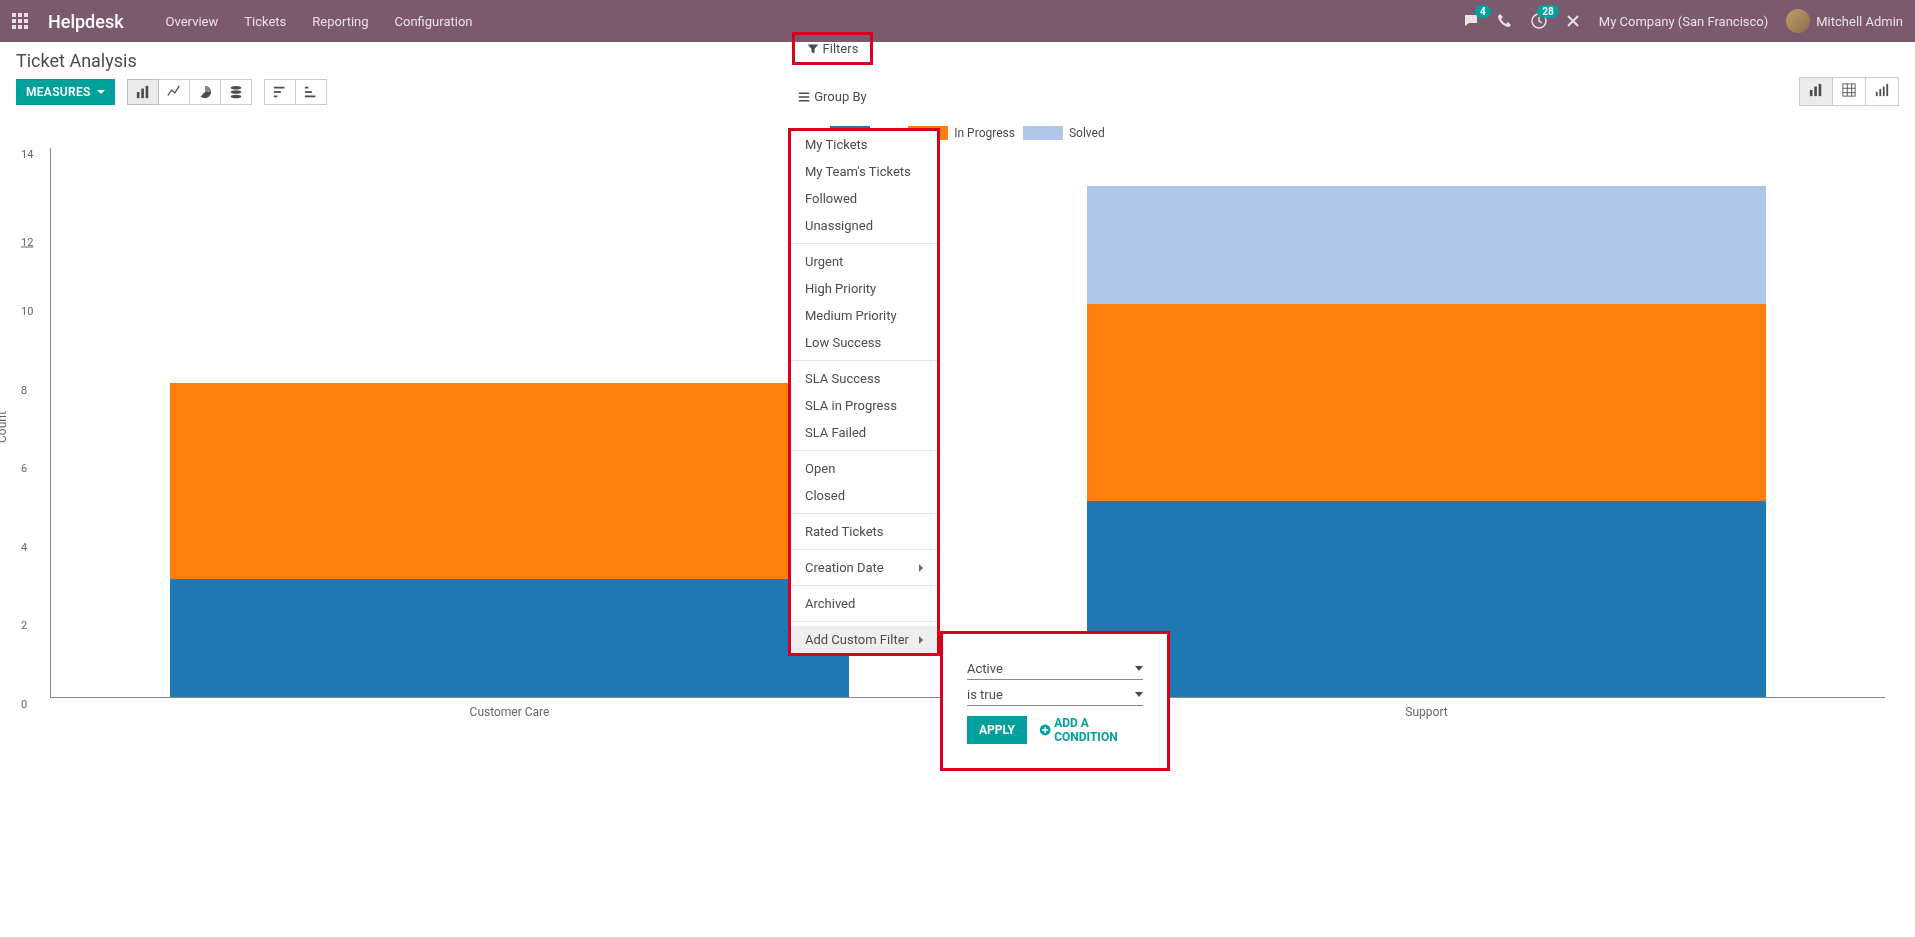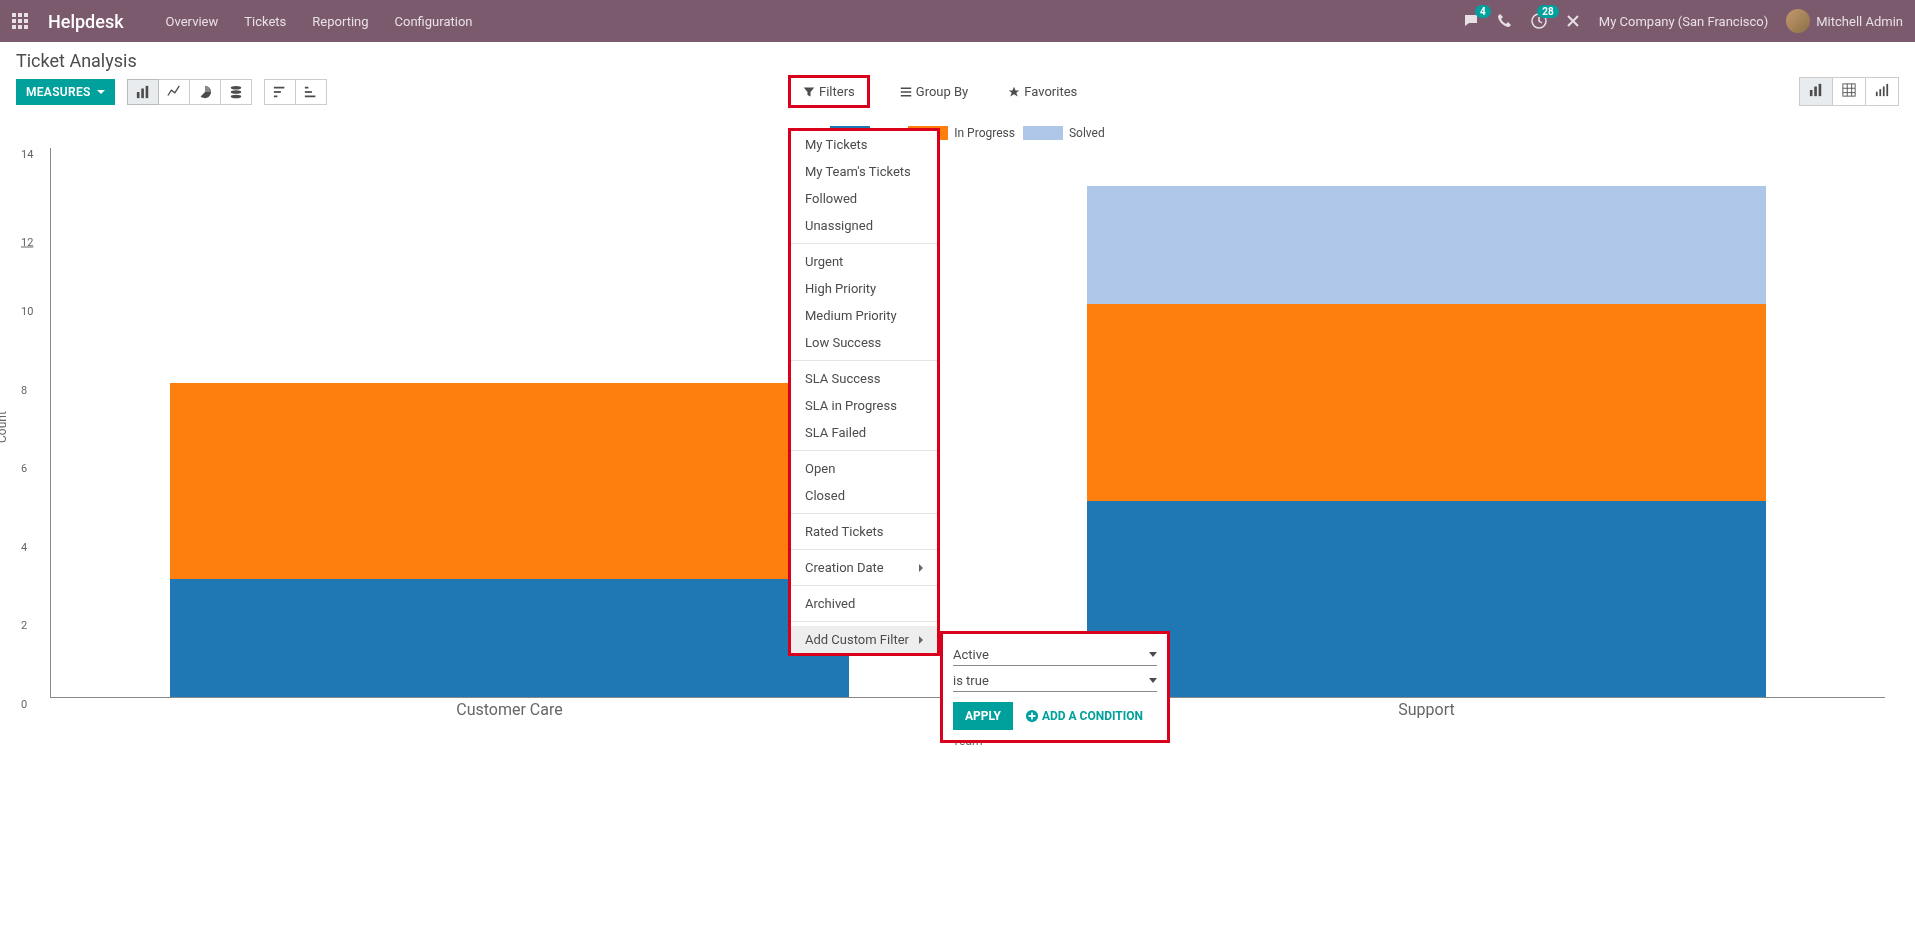--- a/index.html
+++ b/index.html
@@ -31,53 +31,53 @@
 
 .toolbar-row { display: flex; align-items: center; padding: 2px 16px 10px; position: relative; }
 .measures-btn { background: #00a09d; color: #fff; border: none; padding: 6px 10px; font-size: 12px; font-weight: 600; letter-spacing: 0.3px; cursor: pointer; display: flex; align-items: center; gap: 6px; }
 .caret-down { width: 0; height: 0; border-left: 4px solid transparent; border-right: 4px solid transparent; border-top: 4px solid currentColor; }
 .icon-btn-group { display: flex; gap: 0; margin-left: 12px; }
 .icon-btn { border: 1px solid #ccc; background: #fff; padding: 5px 8px; cursor: pointer; display: flex; align-items: center; justify-content: center; }
 .icon-btn.active { background: #e9ecef; border-color: #bbb; }
 .icon-btn + .icon-btn { border-left: none; }
 .icon-btn svg { width: 14px; height: 14px; fill: #4c4c4c; }
 
-.search-options { display: flex; gap: 20px; align-items: center; position: absolute; left: 788px; }
+.search-options { display: flex; gap: 20px; align-items: center; position: absolute; left: 788px; flex-direction: column; }
 .opt { display: flex; align-items: center; gap: 4px; cursor: pointer; font-size: 13px; color: #4c4c4c; padding: 4px 10px; }
 .opt svg { width: 12px; height: 12px; fill: #4c4c4c; }
 .opt.filters-highlight { border: 3px solid #d9001b; padding: 6px 12px; }
 
 .view-switcher { margin-left: auto; display: flex; }
 .view-btn { border: 1px solid #ccc; background: #fff; padding: 5px 9px; cursor: pointer; }
 .view-btn + .view-btn { border-left: none; }
 .view-btn.active { background: #e9ecef; }
 .view-btn svg { width: 14px; height: 14px; fill: #4c4c4c; }
 
 
 .chart-wrap { position: relative; padding: 10px 30px 0 50px; height: 640px; }
 .legend { display: flex; justify-content: center; gap: 8px; margin-bottom: 8px; }
 .leg-item { display: flex; align-items: center; gap: 6px; font-size: 12px; }
 .leg-swatch { width: 40px; height: 14px; }
 .y-axis-label { position: absolute; left: 2px; top: 50%; transform: rotate(-90deg); transform-origin: left; font-size: 12px; color: #666; }
 .plot { position: relative; height: 550px; border-left: 1px solid #888; border-bottom: 1px solid #888; }
 .y-tick { position: absolute; left: -30px; font-size: 11px; color: #666; transform: translateY(50%); }
-.x-cat { position: absolute; bottom: -22px; font-size: 16px; color: #666; transform: translateX(-50%); margin-top: 7px; }
+.x-cat { position: absolute; bottom: -22px; font-size: 12px; color: #666; transform: translateX(-50%); margin-top: 7px; }
 .x-label { text-align: center; font-size: 12px; color: #666; margin-top: 36px; }
 .bar-stack { position: absolute; bottom: 0; width: 37%; }
 .bar-seg { width: 100%; }
 
 
 .filters-dd { position: absolute; left: 788px; top: 128px; width: 152px; background: #fff; border: 3px solid #d9001b; z-index: 10; }
 .filters-dd .dd-item { padding: 6px 14px; font-size: 13px; color: #4c4c4c; cursor: pointer; display: flex; align-items: center; justify-content: space-between; }
 .filters-dd .dd-sep { border-top: 1px solid #e5e5e5; margin: 4px 0; }
 .filters-dd .dd-item .sub-caret { width: 0; height: 0; border-top: 4px solid transparent; border-bottom: 4px solid transparent; border-left: 4px solid #666; }
 .filters-dd .dd-item.hovered { background: #eee; }
 
 
-.custom-filter-panel { position: absolute; left: 940px; top: 631px; width: 230px; background: #fff; border: 3px solid #d9001b; padding: 10px; z-index: 10; }
+.custom-filter-panel { position: absolute; left: 940px; top: 631px; width: 230px; background: #fff; border: 3px solid #d9001b; padding: 24px; z-index: 10; }
 .cf-select { width: 100%; border: none; border-bottom: 1px solid #888; padding: 3px 0; font-size: 13px; color: #4c4c4c; margin-bottom: 4px; background: #fff; cursor: pointer; display: flex; justify-content: space-between; align-items: center; }
 .cf-caret { width: 0; height: 0; border-left: 4px solid transparent; border-right: 4px solid transparent; border-top: 5px solid #4c4c4c; }
 .cf-actions { display: flex; align-items: center; gap: 12px; margin-top: 10px; }
 .apply-btn { background: #00a09d; color: #fff; border: none; padding: 7px 12px; font-size: 12px; font-weight: 700; cursor: pointer; }
 .add-cond { color: #00a09d; font-size: 12px; font-weight: 700; cursor: pointer; display: flex; align-items: center; gap: 3px; }
 .add-cond svg { width: 14px; height: 14px; fill: #00a09d; }
 </style>
 </head>
 <body>
 

